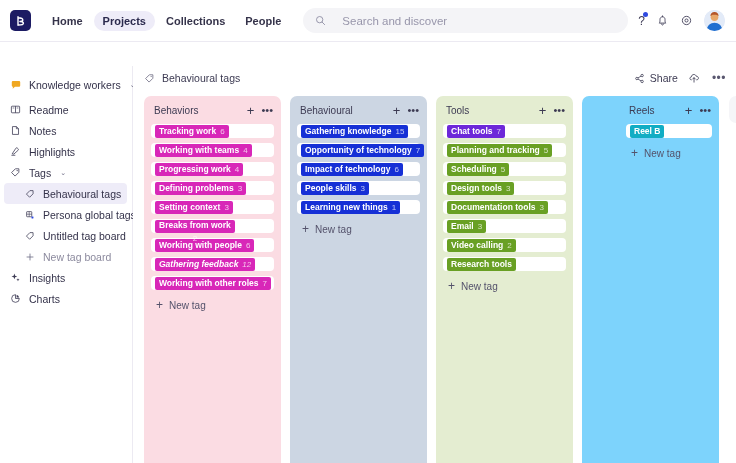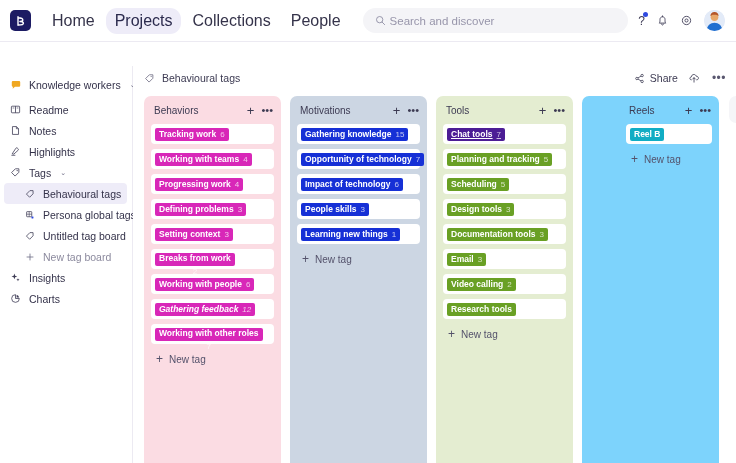--- a/index.html
+++ b/index.html
@@ -23,39 +23,40 @@
   }
   .logo {
     width: 21px; height: 21px;
     border-radius: 5px;
     background: #1c1b63;
     display: flex; align-items: center; justify-content: center;
     flex: 0 0 auto;
   }
   .nav-links { display: flex; align-items: center; margin-left: 12px; gap: 2px; }
   .nav-link {
-    font-size: 16px;
+    font-size: 11px;
     color: #35334a;
     padding: 4px 9px;
     border-radius: 11px;
     white-space: nowrap;
     cursor: pointer;
+    font-weight: bold;
   }
   .nav-link.active { background: #eeecf8; color: #2b2a4d; }
 
   .searchbar {
     margin-left: 13px;
     flex: 1 1 auto;
     max-width: 412px;
     height: 25px;
     background: #f4f4f7;
     border-radius: 13px;
     display: flex; align-items: center;
     padding: 0 12px;
-    gap: 4px;
+    gap: 16px;
     cursor: text;
     text-align: center;
   }
   .searchbar .ph { font-size: 11.5px; color: #9896ab; }
 
   .topnav-right {
     margin-left: auto;
     display: flex; align-items: center; gap: 11px;
     padding-left: 10px;
   }
@@ -139,21 +140,21 @@
     padding: 0 1px 0 3px;
   }
   .col-title { font-size: 10px; color: #3c3a52; }
   .col-actions { margin-left: auto; display: flex; align-items: center; gap: 7px; }
   .plus { font-size: 13px; line-height: 9px; color: #3c3a52; cursor: pointer; font-weight: 300; }
   .col-dots { font-size: 11px; color: #3c3a52; line-height: 5px; cursor: pointer; }
 
   .card {
     background: #ffffff;
     border-radius: 4px;
-    height: 20px;
+    height: 14px;
     margin-bottom: 5px;
     display: flex; align-items: center;
     padding: 0 4px;
     cursor: pointer;
   }
   .tag {
     display: inline-flex; align-items: center; gap: 4px;
     height: 13px;
     border-radius: 2px;
     padding: 0 4px;
@@ -461,33 +462,33 @@
               <span class="cnt">6</span>
             </span>
           </div>
           <div class="card">
             <span class="tag" style="background: rgb(216, 39, 184); font-style: italic;">
               <span>Gathering feedback</span>
               <span class="cnt">12</span>
             </span>
           </div>
           <div class="card">
-            <span class="tag" style="background: rgb(216, 39, 184); flex-direction: column;">
+            <span class="tag" style="background: rgb(216, 39, 184);">
               <span>Working with other roles</span>
               <span class="cnt">7</span>
             </span>
           </div>
           <div class="newtag">
             <span class="np">+</span>
             <span>New tag</span>
           </div>
         </div>
         <div class="column" style="background: rgb(204, 214, 227);">
           <div class="col-head">
-            <div class="col-title">Motivations</div>
+            <div class="col-title">Behavioural</div>
             <div class="col-actions">
               <div class="plus">+</div>
               <div class="col-dots">•••</div>
             </div>
           </div>
           <div class="card">
             <span class="tag" style="background: rgb(22, 48, 214);">
               <span>Gathering knowledge</span>
               <span class="cnt">15</span>
             </span>
@@ -523,21 +524,21 @@
         </div>
         <div class="column" style="background: rgb(228, 237, 209);">
           <div class="col-head">
             <div class="col-title">Tools</div>
             <div class="col-actions">
               <div class="plus">+</div>
               <div class="col-dots">•••</div>
             </div>
           </div>
           <div class="card">
-            <span class="tag" style="background: #4c1d95; text-decoration: underline;">
+            <span class="tag" style="background: #6d28d9;">
               <span>Chat tools</span>
               <span class="cnt">7</span>
             </span>
           </div>
           <div class="card">
             <span class="tag" style="background: rgb(105, 160, 36);">
               <span>Planning and tracking</span>
               <span class="cnt">5</span>
             </span>
           </div>

